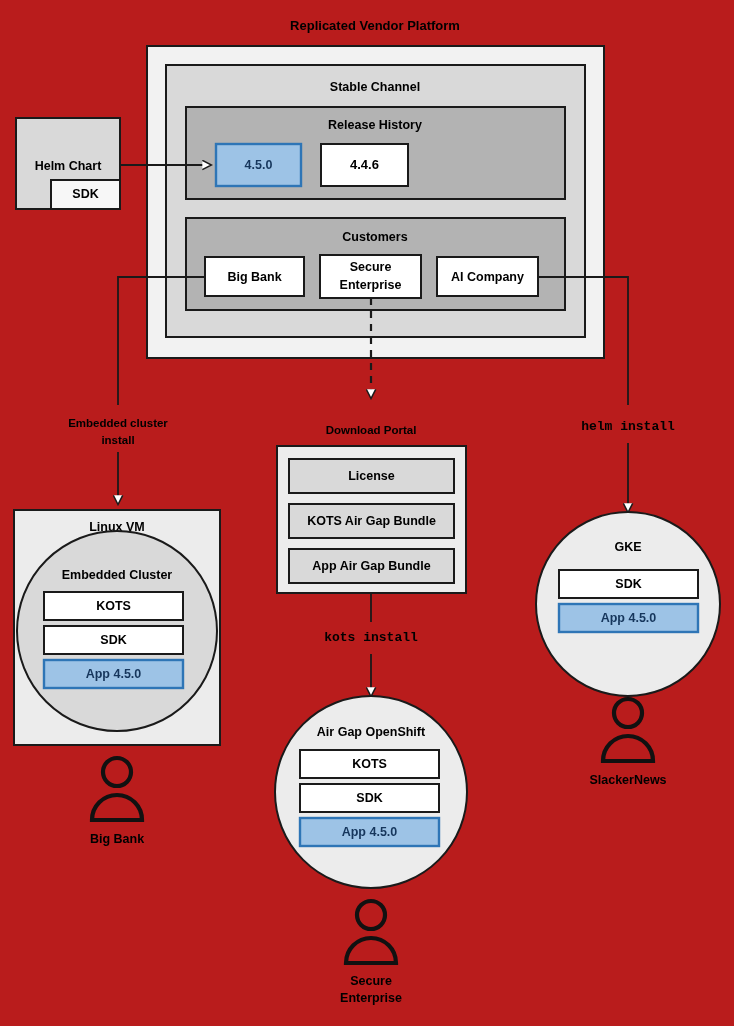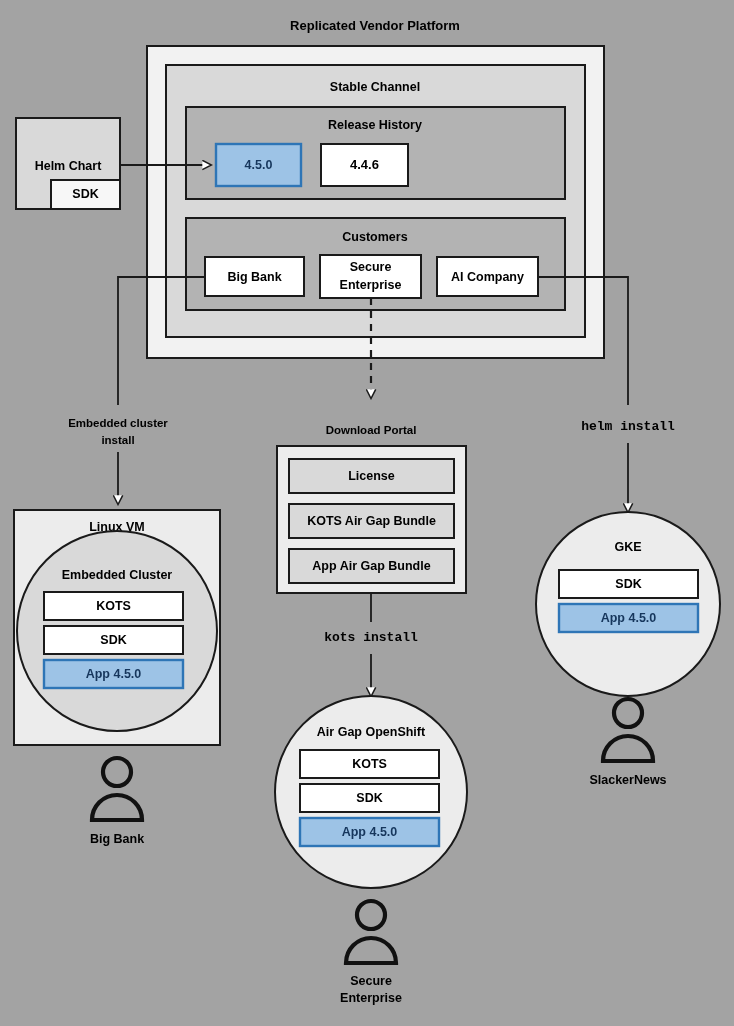--- a/index.html
+++ b/index.html
@@ -4,21 +4,21 @@
 <style>
   html, body {
     margin: 0;
     padding: 0;
     background: #ffffff;
   }
   #root {
     position: relative;
     width: 734px;
     height: 1026px;
-    background: #a3a3a3;
+    background: #b91c1c;
     font-family: "Liberation Sans", sans-serif;
     overflow: hidden;
   }
   svg.layer {
     position: absolute;
     top: 0;
     left: 0;
     width: 734px;
     height: 1026px;
   }

